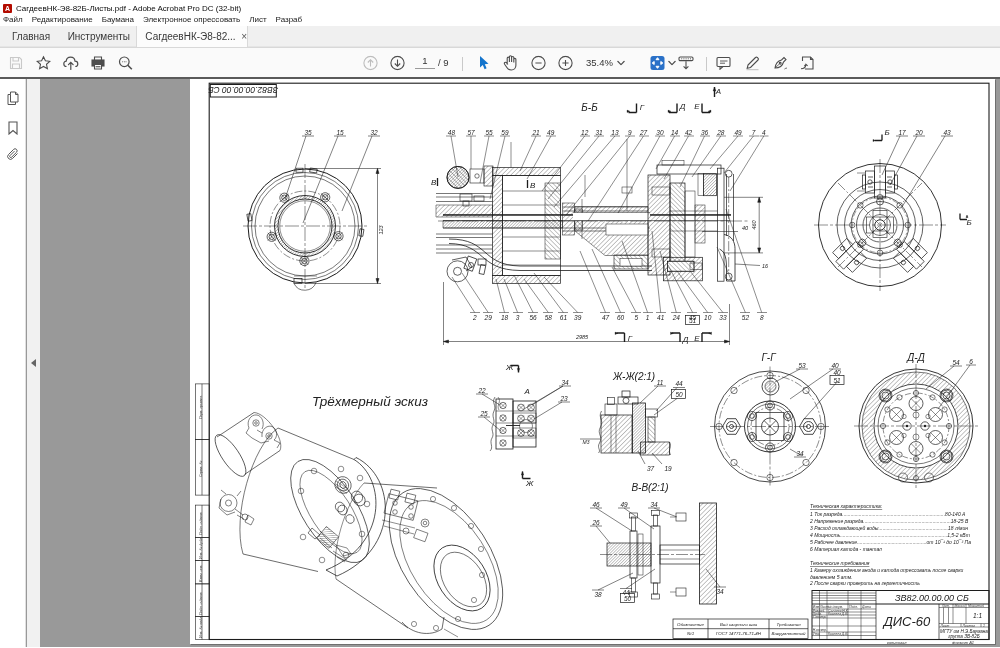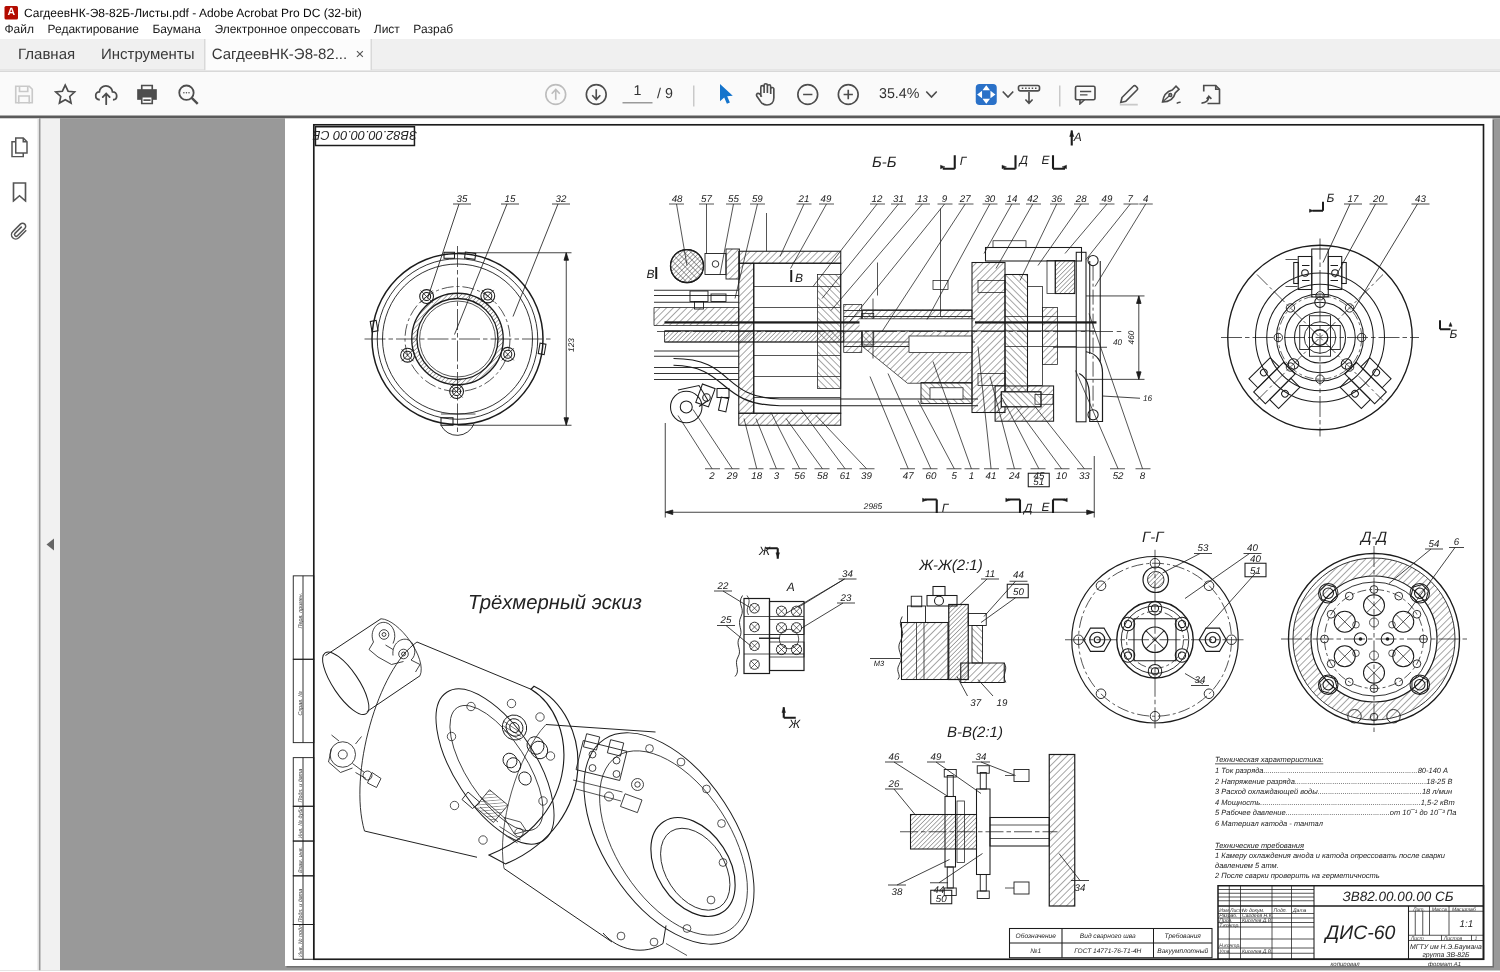--- a/index.html
+++ b/index.html
@@ -2,21 +2,21 @@
 <html><head>
 <meta charset="utf-8">
 <style>
 * { margin:0; padding:0; box-sizing:border-box; }
 html,body { width:1000px; height:648px; overflow:hidden; font-family:"Liberation Sans", sans-serif; background:#fff; }
 #titlebar { height:13px; background:#fff; font-size:8px; color:#0a0a0a; display:flex; align-items:flex-end; padding-left:3px; }
 #titlebar .appico { width:9px; height:9px; background:#b30b00; color:#fff; font-size:7px; font-weight:bold; text-align:center; line-height:9px; margin-right:4px; border-radius:1px; }
 #menubar { height:13px; background:#fff; font-size:8px; color:#1a1a1a; display:flex; align-items:center; }
 #menubar span { margin:0 4.5px 0 4.5px; }
 #tabbar { height:21px; background:#f0f0f0; border-bottom:1px solid #e5e5e5; position:relative; font-size:10px; color:#383838; }
-#tabbar .tab { position:absolute; top:0; height:21px; line-height:21px; text-align:center; }
+#tabbar .tab { position:absolute; top:0; height:21px; line-height:21px; text-align:right; }
 #tabbar .doctab { background:#fcfcfc; border-left:1px solid #d9d9d9; border-right:1px solid #d9d9d9; }
 #toolbar { height:32px; background:#fafafa; border-top:1px solid #d8d8d8; border-bottom:2px solid #5a5a5a; position:relative; }
 #toolbar svg.ic { position:absolute; top:50%; transform:translateY(-50%); }
 #toolbar .sep { position:absolute; top:9px; width:1px; height:14px; background:#c9c9c9; }
 #toolbar .txt { position:absolute; font-size:9.5px; color:#333; }
 #content { position:relative; height:568px; background:#999; }
 #sidebar { position:absolute; left:0; top:0; width:26px; height:568px; background:#fff; border-right:1px solid #e0e0e0; }
 #gutter { position:absolute; left:27px; top:0; width:13px; height:568px; background:#f1f1f1; }
 #gutter .coll { position:absolute; left:4px; top:280px; width:0; height:0; border-top:4px solid transparent; border-bottom:4px solid transparent; border-right:5px solid #666; }
 #page { position:absolute; left:190px; top:0; width:805px; height:565px; background:#fff; box-shadow:1px 1px 0 #6f6f6f; }

